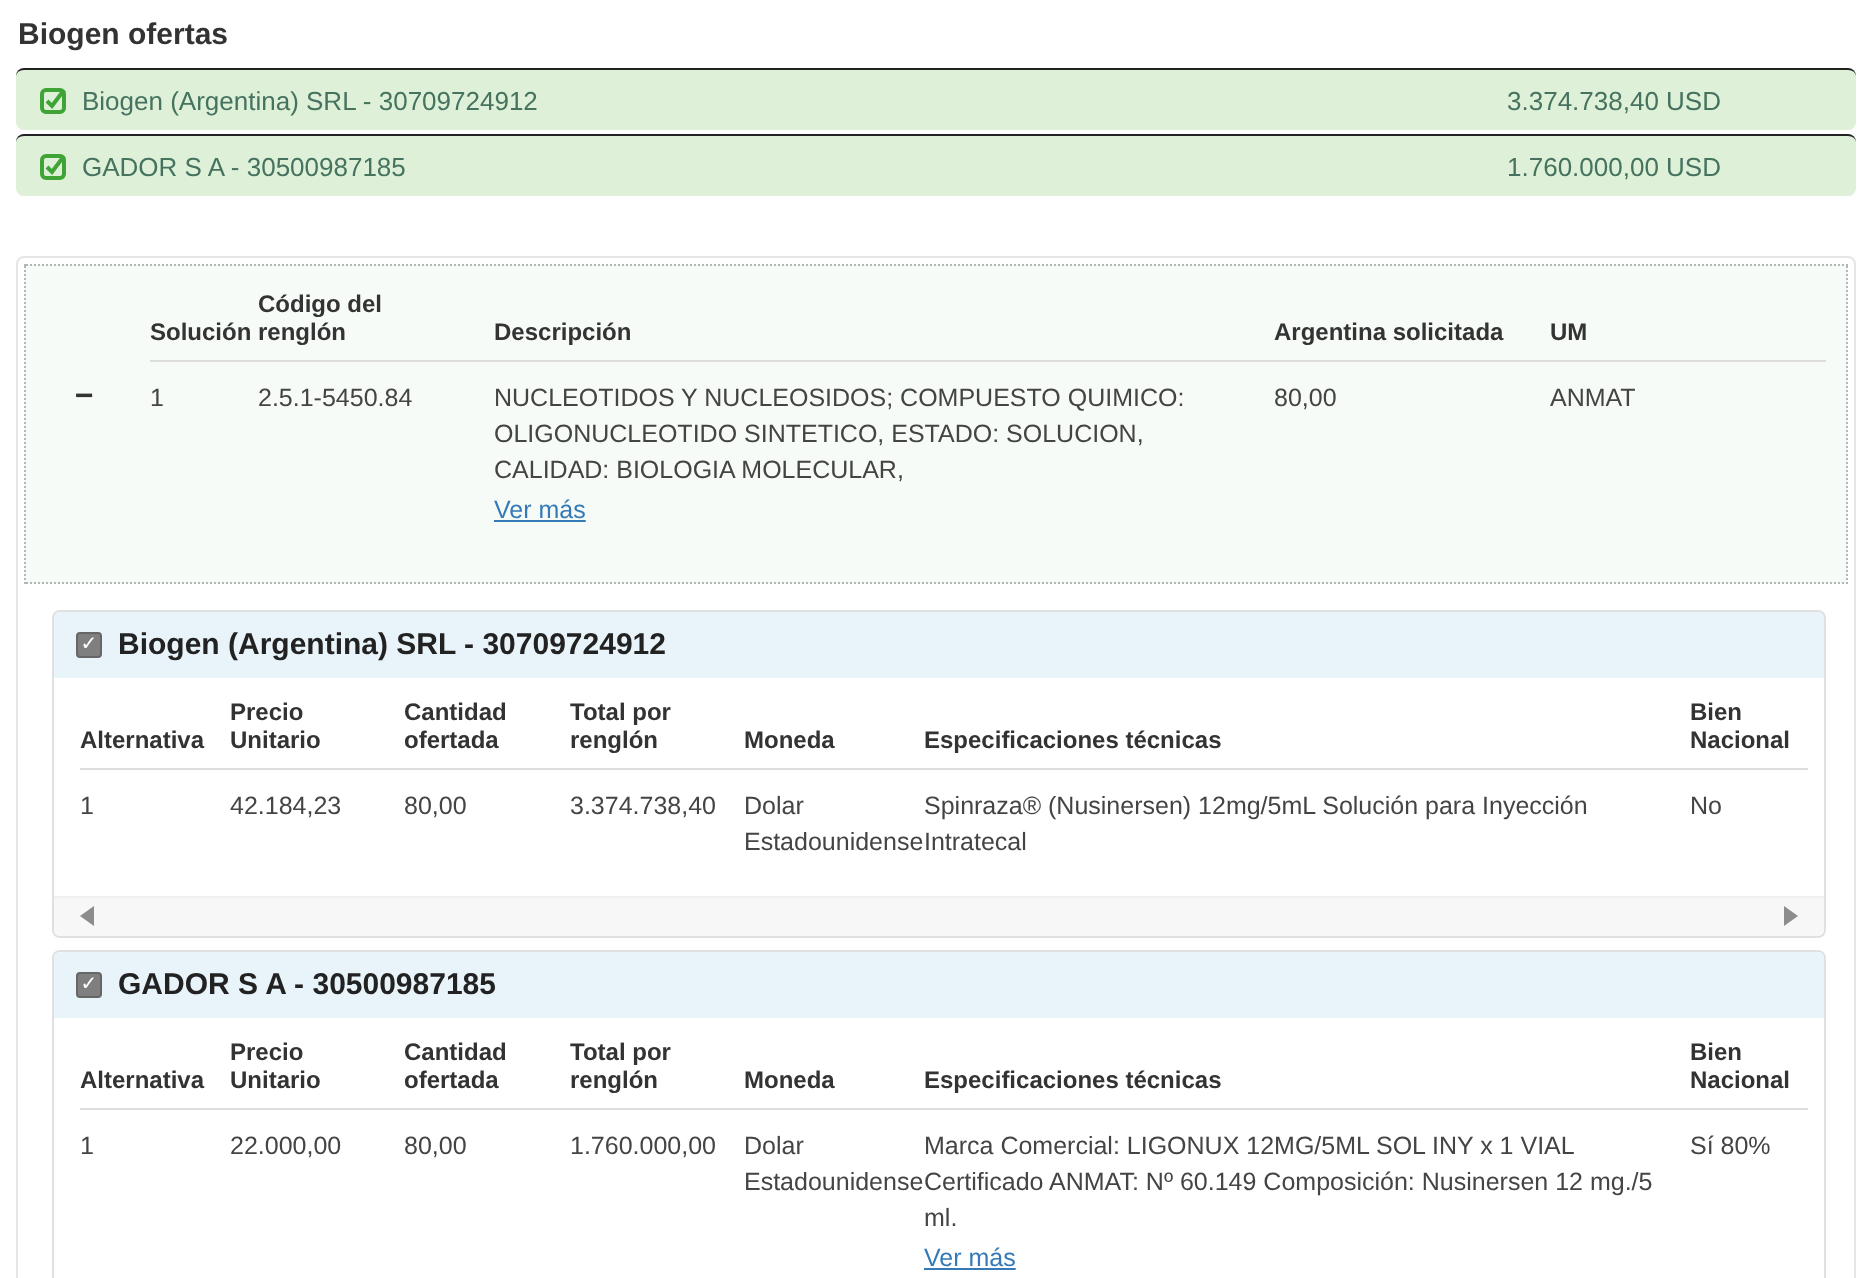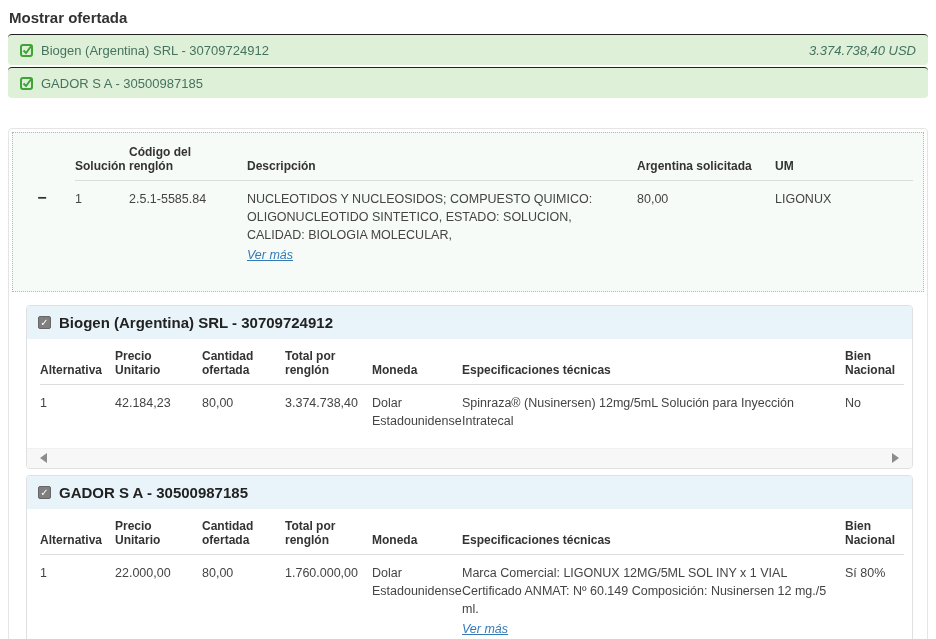--- a/index.html
+++ b/index.html
@@ -28,21 +28,21 @@
     border-top: 1px solid #222;
     border-radius: 4px;
     margin-bottom: 2px;
     padding: 0 12px;
     color: #45735f;
     font-size: 13px;
     cursor: pointer;
   }
   .offer-check { display: inline-flex; margin-right: 7px; }
   .offer-label { flex: 0 1 auto; }
-  .offer-amount { margin-left: auto; width: 218px; text-align: right; font-style: italic; }
+  .offer-amount { margin-left: auto; width: 218px; text-align: center; }
 
   
   .outer {
     margin-top: 30px;
     border: 1px solid #e5e5e5;
     border-radius: 4px;
     padding: 3px 3px 12px 3px;
     background: #fff;
   }
 
@@ -78,21 +78,20 @@
     line-height: 10px;
     cursor: pointer;
     padding: 2px 4px;
   }
   td.center { text-align: center; }
   a.more-link {
     color: #337ab7;
     text-decoration: underline;
     display: inline-block;
     margin-top: 2px;
-    font-style: italic;
   }
 
   
   .offer-card {
     border: 1px solid #e0e0e0;
     border-radius: 4px;
     margin: 0 11px 6px 14px;
     overflow: hidden;
     background: #fff;
   }
@@ -136,41 +135,42 @@
   }
   .arrow { width: 0; height: 0; cursor: pointer; }
   .arrow-left  { border-top: 5px solid transparent; border-bottom: 5px solid transparent; border-right: 7px solid #8c8c8c; }
   .arrow-right { border-top: 5px solid transparent; border-bottom: 5px solid transparent; border-left: 7px solid #8c8c8c; }
 </style>
 </head>
 <body>
 
 <div class="page">
 
-  <div class="page-title">Mostrar ofertada</div>
+  <div class="page-title">Biogen ofertas</div>
 
   <div>
     <div class="offer-row">
       <span class="offer-check">
         <svg width="14" height="14" viewBox="0 0 14 14">
           <rect x="1" y="2" width="11" height="11" rx="2" fill="none" stroke="#3fa435" stroke-width="2"></rect>
           <path d="M3.5 7.5 L6 10 L12 2" fill="none" stroke="#3fa435" stroke-width="2"></path>
         </svg>
       </span>
       <span class="offer-label">Biogen (Argentina) SRL - 30709724912</span>
       <span class="offer-amount">3.374.738,40 USD</span>
     </div>
     <div class="offer-row">
       <span class="offer-check">
         <svg width="14" height="14" viewBox="0 0 14 14">
           <rect x="1" y="2" width="11" height="11" rx="2" fill="none" stroke="#3fa435" stroke-width="2"></rect>
           <path d="M3.5 7.5 L6 10 L12 2" fill="none" stroke="#3fa435" stroke-width="2"></path>
         </svg>
       </span>
       <span class="offer-label">GADOR S A - 30500987185</span>
+      <span class="offer-amount">1.760.000,00 USD</span>
     </div>
   </div>
 
   <div class="outer">
 
     <div class="renglon-panel">
       <table>
         <colgroup>
           <col style="width:56px">
             <col style="width:54px">
@@ -188,27 +188,27 @@
             <th>Argentina solicitada</th>
             <th>UM</th>
           </tr>
         </thead>
         <tbody>
           <tr>
             <td class="center">
               <span class="collapse-toggle">−</span>
             </td>
             <td>1</td>
-            <td>2.5.1-5585.84</td>
+            <td>2.5.1-5450.84</td>
             <td>
               <span>NUCLEOTIDOS Y NUCLEOSIDOS; COMPUESTO QUIMICO: OLIGONUCLEOTIDO SINTETICO, ESTADO: SOLUCION, CALIDAD: BIOLOGIA MOLECULAR,</span><br>
               <a class="more-link" href="#">Ver más</a>
             </td>
             <td>80,00</td>
-            <td>LIGONUX</td>
+            <td>ANMAT</td>
           </tr>
         </tbody>
       </table>
     </div>
 
     <section class="offer-card">
       <div class="card-header">
         <span class="checkbox">✓</span>
         <span class="card-title">Biogen (Argentina) SRL - 30709724912</span>
       </div>

